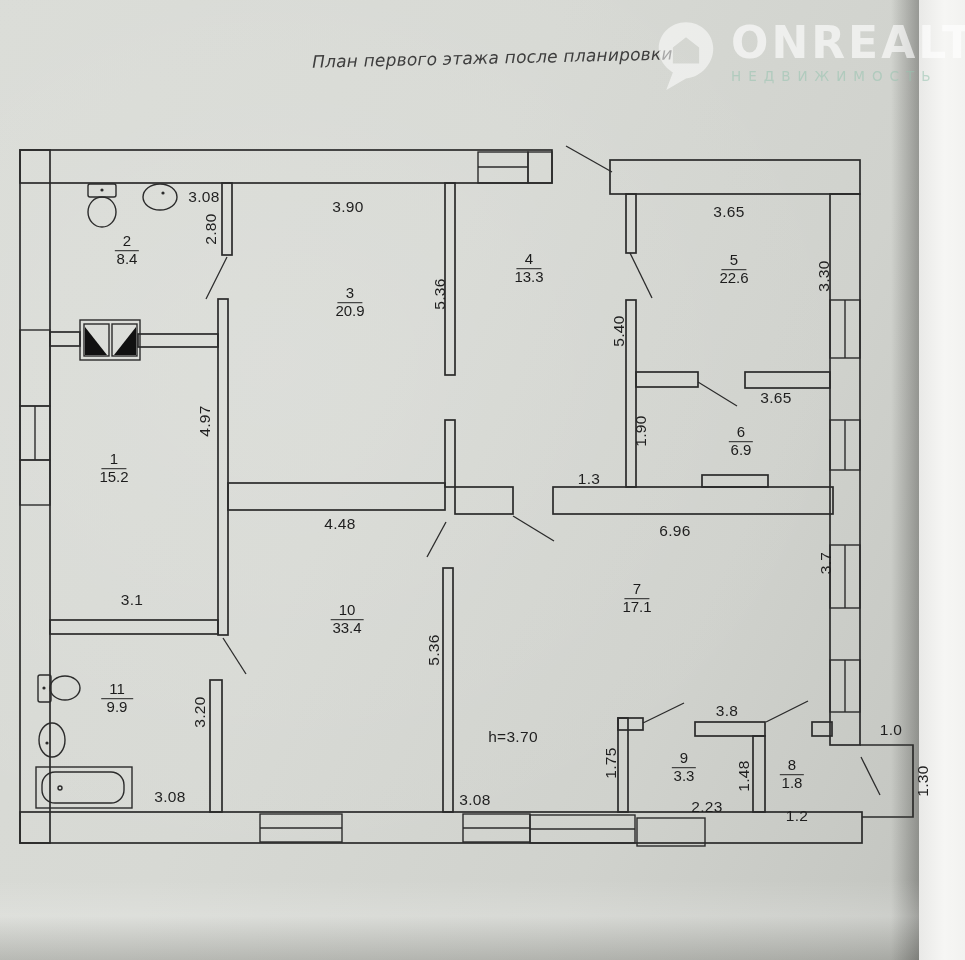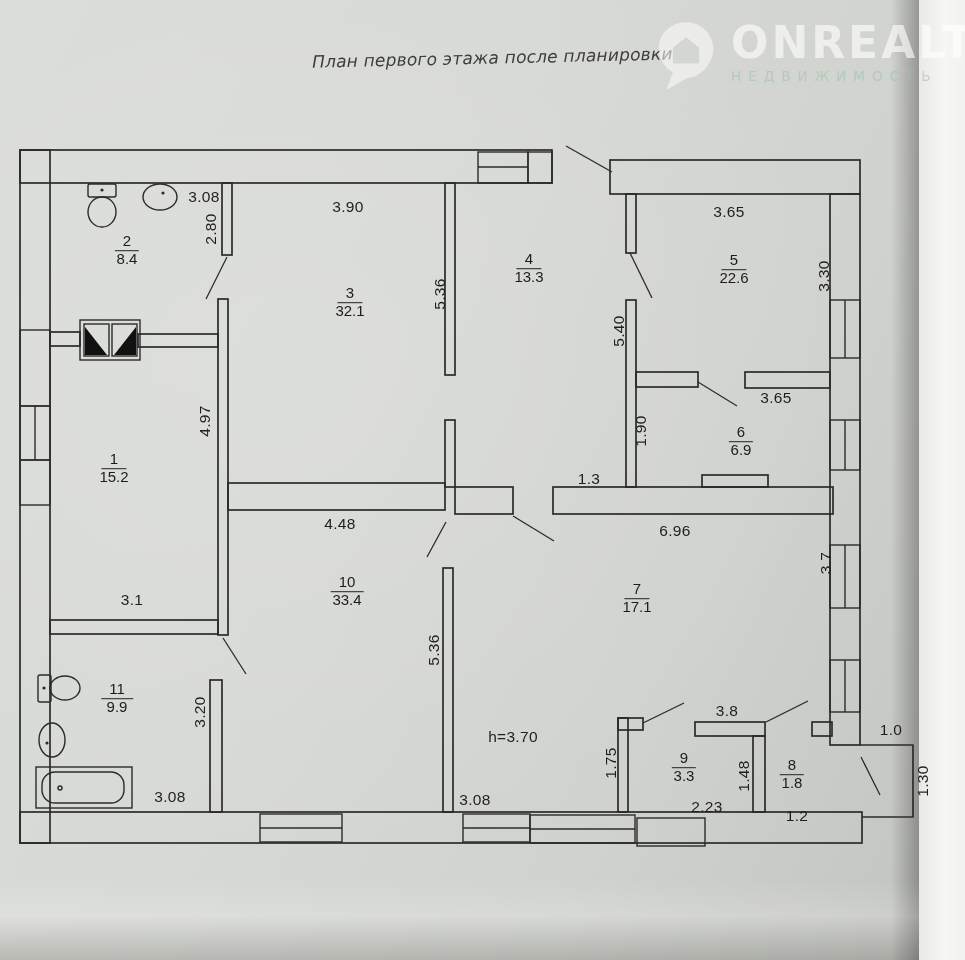--- a/index.html
+++ b/index.html
@@ -163,21 +163,21 @@
     <div class="room" style="left:114px;top:468px">
       <div class="rn">1</div>
       <div class="ra">15.2</div>
     </div>
     <div class="room" style="left:127px;top:250px">
       <div class="rn">2</div>
       <div class="ra">8.4</div>
     </div>
     <div class="room" style="left:350px;top:302px">
       <div class="rn">3</div>
-      <div class="ra">32.1</div>
+      <div class="ra">20.9</div>
     </div>
     <div class="room" style="left:529px;top:268px">
       <div class="rn">4</div>
       <div class="ra">13.3</div>
     </div>
     <div class="room" style="left:734px;top:269px">
       <div class="rn">5</div>
       <div class="ra">22.6</div>
     </div>
     <div class="room" style="left:741px;top:441px">
@@ -189,21 +189,21 @@
       <div class="ra">17.1</div>
     </div>
     <div class="room" style="left:792px;top:774px">
       <div class="rn">8</div>
       <div class="ra">1.8</div>
     </div>
     <div class="room" style="left:684px;top:767px">
       <div class="rn">9</div>
       <div class="ra">3.3</div>
     </div>
-    <div class="room" style="left:347px;top:591px">
+    <div class="room" style="left:347px;top:619px">
       <div class="rn">10</div>
       <div class="ra">33.4</div>
     </div>
     <div class="room" style="left:117px;top:698px">
       <div class="rn">11</div>
       <div class="ra">9.9</div>
     </div>
 
     <div class="dim" style="left:204px;top:197px">3.08</div>
     <div class="dim" style="left:348px;top:207px">3.90</div>

